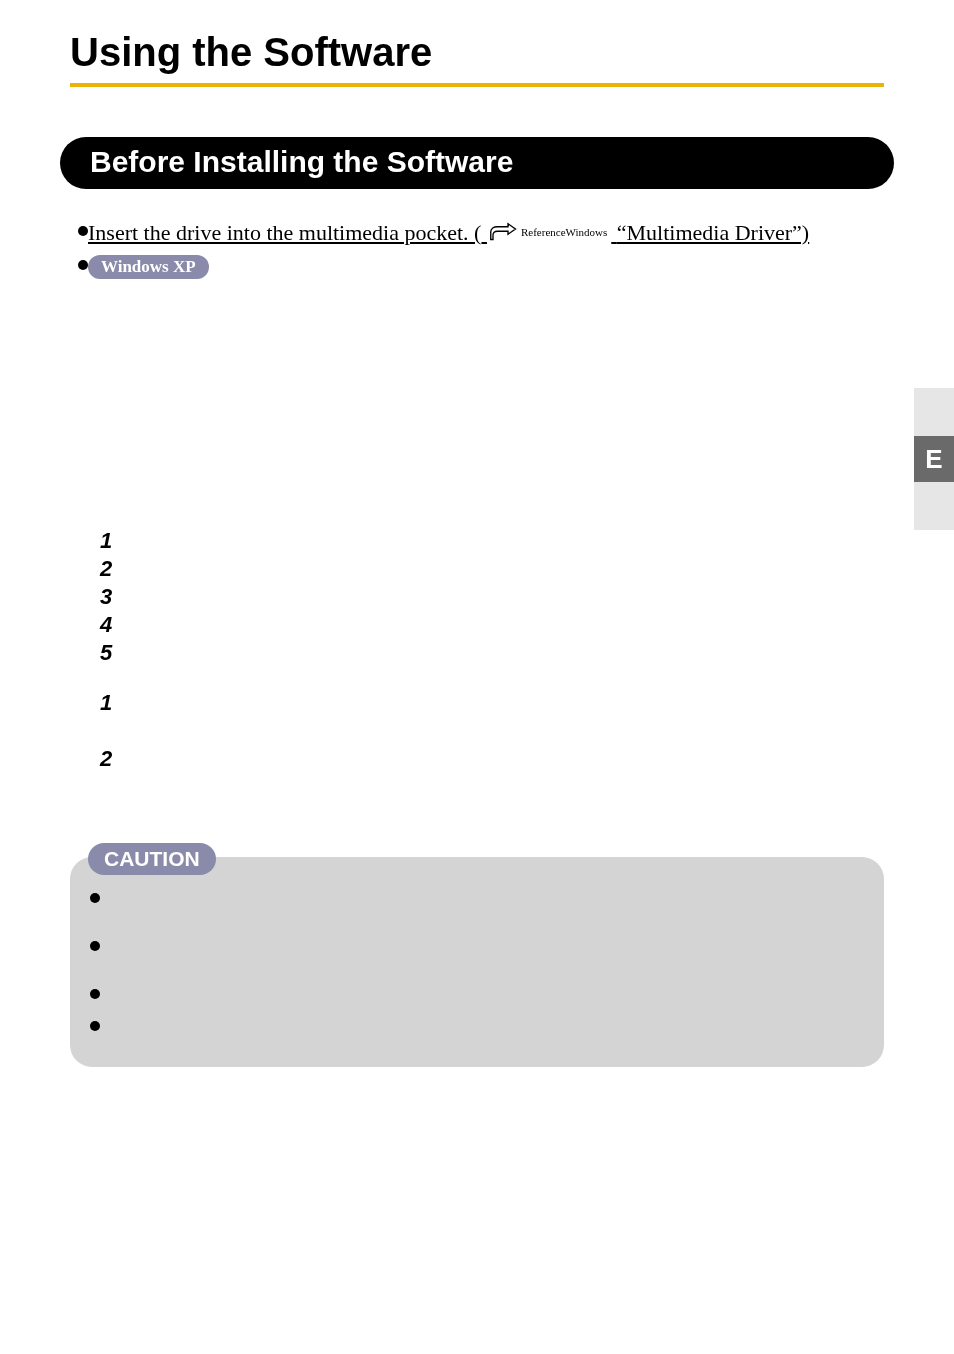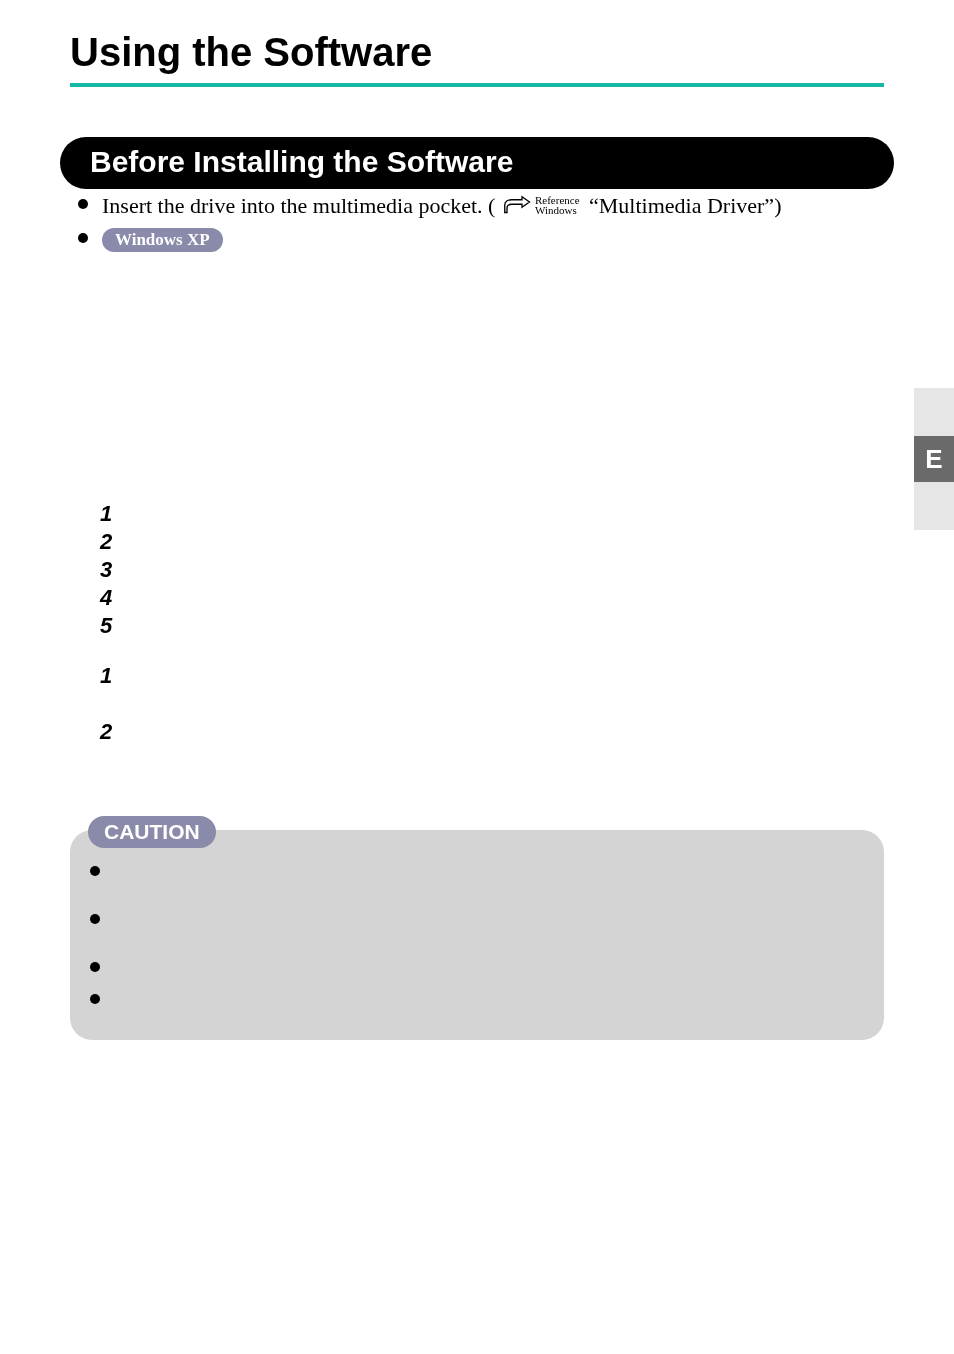--- a/index.html
+++ b/index.html
@@ -1,20 +1,20 @@
 <!DOCTYPE html>
 <html><head>
 <meta charset="utf-8">
 <style>
   * { box-sizing: border-box; margin: 0; padding: 0; }
   html, body { width: 954px; height: 1354px; background: #fff; font-family: Arial, Helvetica, sans-serif; }
   .page { position: relative; width: 954px; height: 1354px; }
   .content { padding: 30px 70px 0 70px; }
 
-  .page-title { font-size: 40px; font-weight: bold; padding-bottom: 8px; border-bottom: 4px solid #14b8a6; margin-bottom: 50px; }
+  .page-title { font-size: 40px; font-weight: bold; padding-bottom: 8px; border-bottom: 4px solid #eab308; margin-bottom: 50px; }
 
   .intro { font-size: 22px; font-family: "Times New Roman", serif; margin-bottom: 18px; }
   .intro .gap1 { display: inline-block; width: 108px; }
   .intro .gap2 { display: inline-block; width: 108px; }
   .intro .gap3 { display: inline-block; width: 126px; }
 
   .note-pill {
     display: inline-block;
     border: 2.5px solid #000;
     border-radius: 18px;
@@ -38,37 +38,37 @@
     position: absolute;
     left: 7px;
     top: 12px;
     width: 14px; height: 14px;
     border-left: 2.5px solid #000;
     border-bottom: 2.5px solid #000;
     transform: rotate(45deg);
     background:#fff;
     z-index:1;
   }
-  .bullet-line { display: flex; align-items: flex-start; gap: 14px; margin-bottom: 6px; font-family: "Times New Roman", serif; font-size: 22px; }
+  .bullet-line { display: flex; align-items: flex-start; gap: 0; margin-bottom: 6px; font-family: "Times New Roman", serif; font-size: 22px; text-decoration: underline; }
   .dot { width: 10px; height: 10px; background: #000; border-radius: 50%; margin-top: 8px; flex: 0 0 10px; }
 
   .section-bar {
     background: #000;
     color: #fff;
     border-radius: 32px;
     padding: 8px 30px 10px 30px;
     font-size: 30px;
     font-weight: bold;
-    margin: 0 -10px 2px -10px;
+    margin: 0 -10px 29px -10px;
   }
 
   .main-bullets { padding-left: 8px; margin-bottom: 12px; }
   .ref-icon { display:inline-flex; align-items:center; gap:2px; transform: translateY(3px); }
   .hand-svg { width:30px; height:22px; }
-  .ref-stack { display:inline-flex; flex-direction:column; line-height:10px; font-size:11px; font-family: "Times New Roman", serif; margin-left:2px; margin-right:4px; }
+  .ref-stack { display:inline-flex; flex-direction:row; line-height:10px; font-size:11px; font-family: "Times New Roman", serif; margin-left:2px; margin-right:4px; }
 
   .os-pill {
     display: inline-block;
     background: #8a8aaa;
     color: #fff;
     font-weight: bold;
     font-size: 17px;
     padding: 2px 13px;
     border-radius: 14px;
   }

